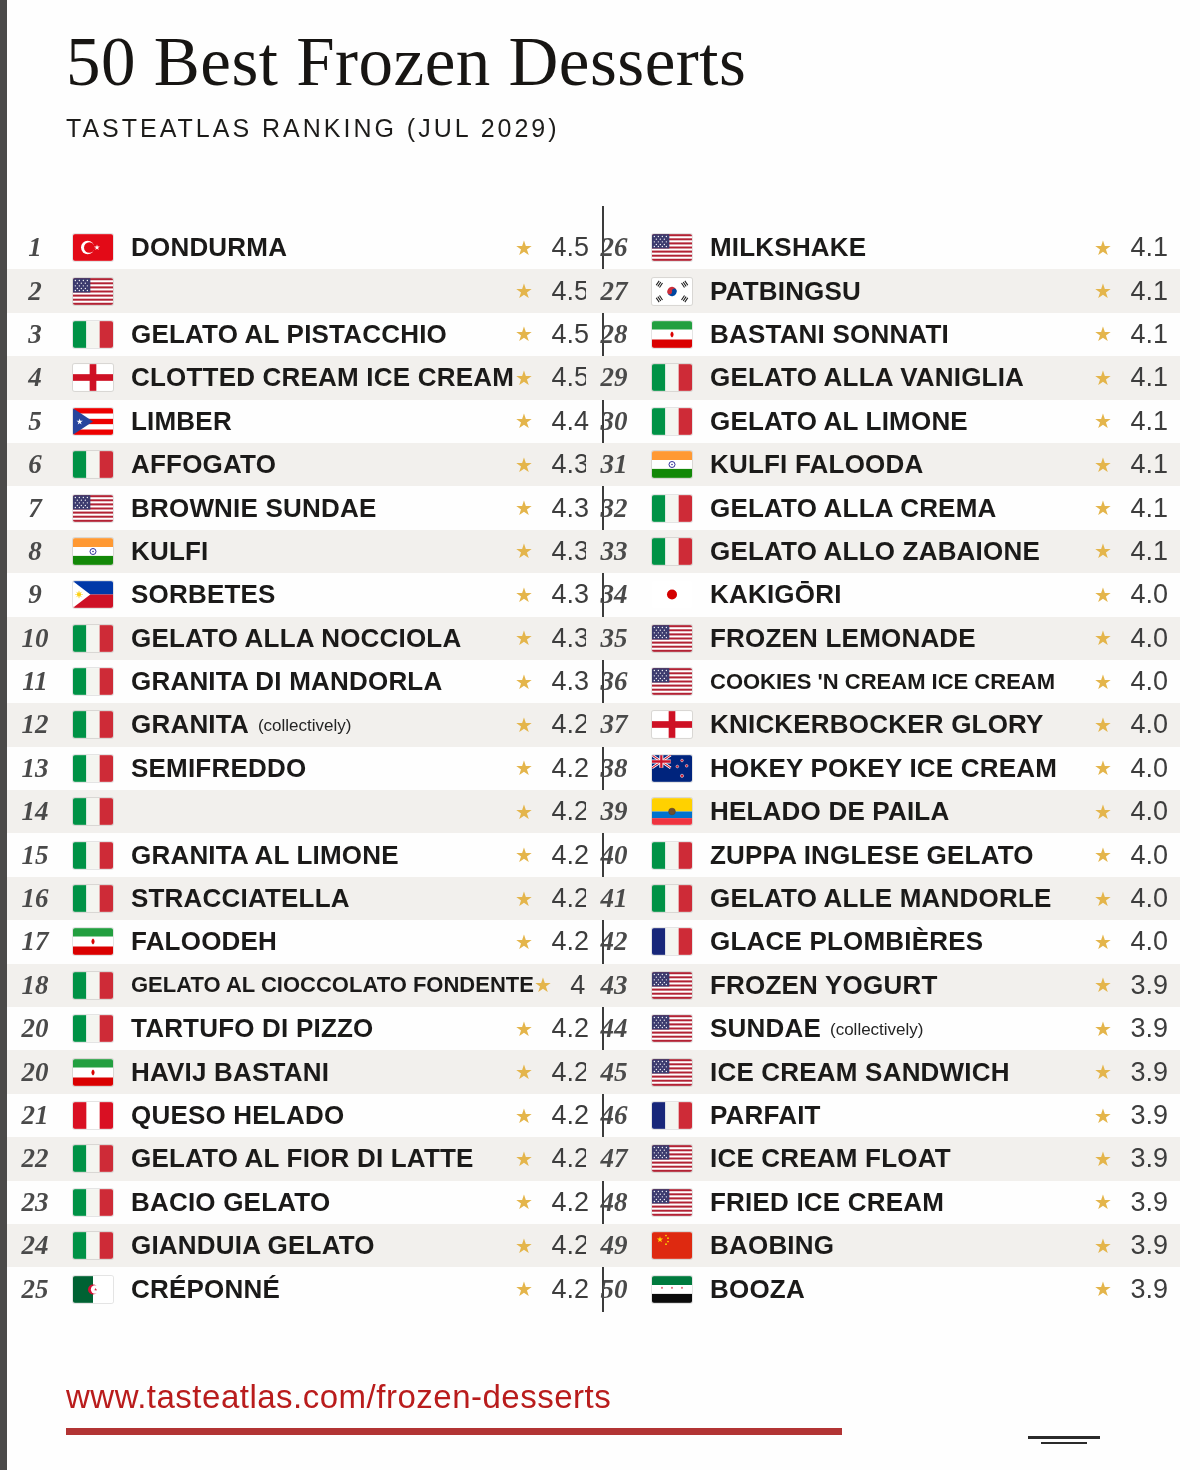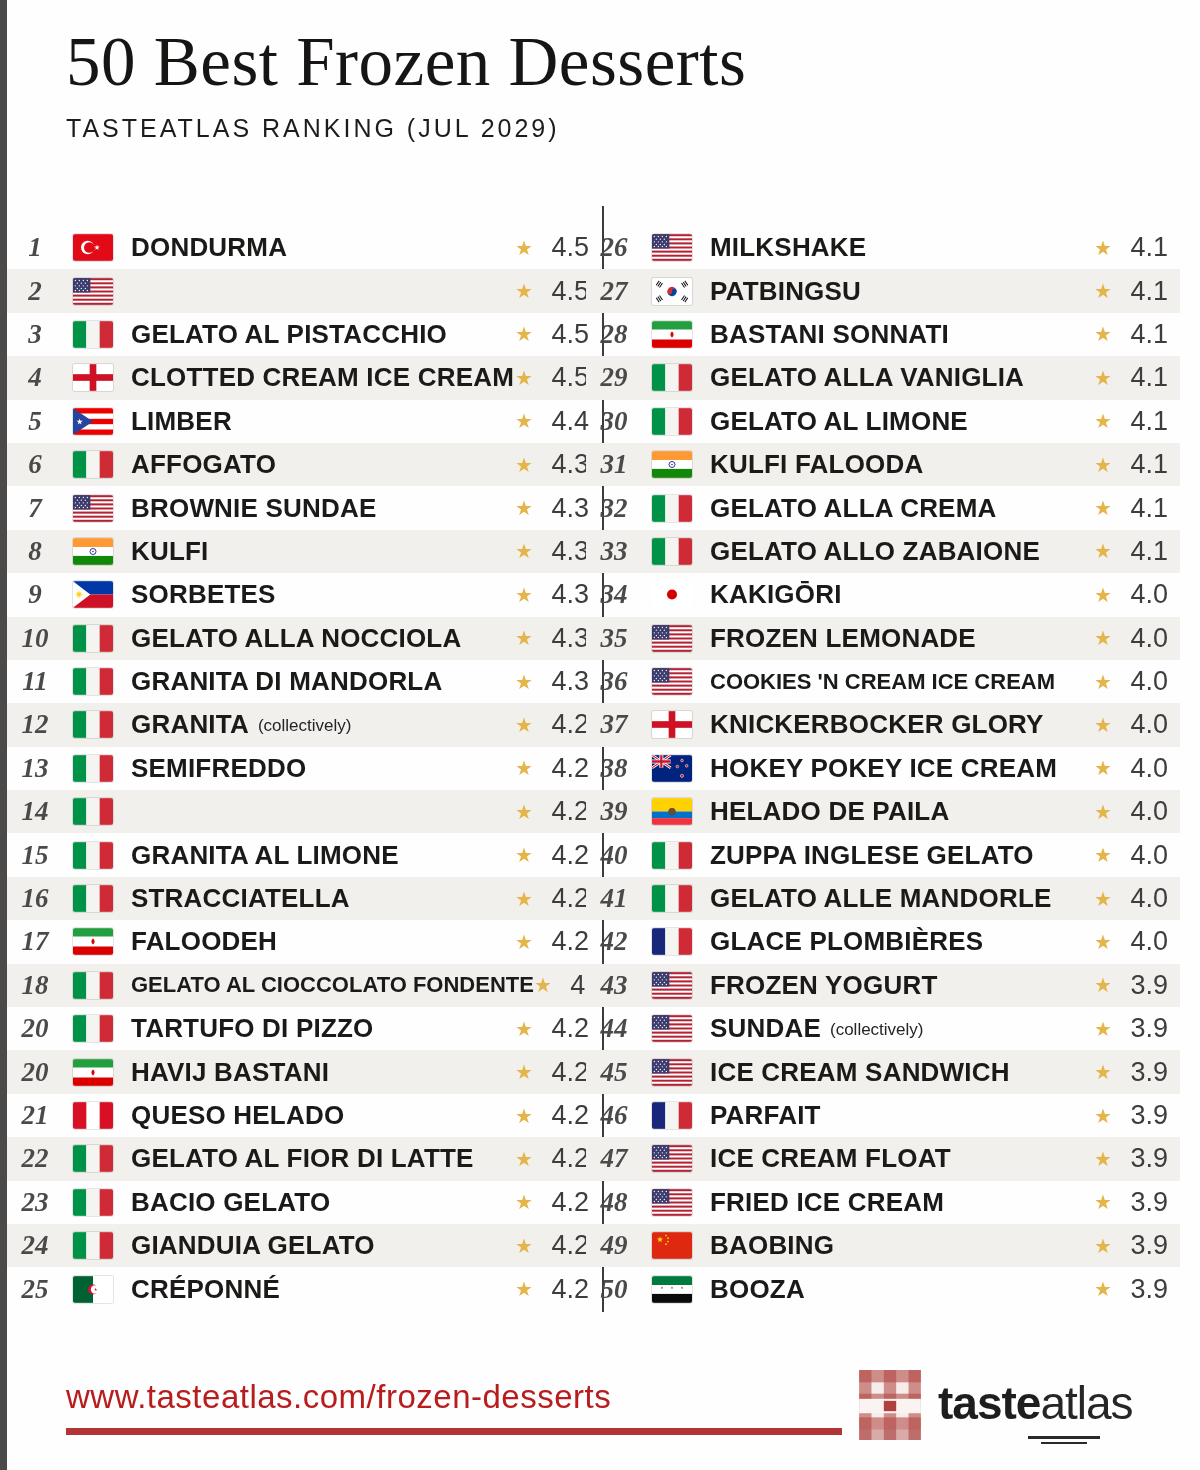--- a/index.html
+++ b/index.html
@@ -1105,40 +1105,17 @@
         <span class="name">BOOZA</span>
         <span class="spacer"></span>
         <span class="star">★</span>
         <span class="rating">3.9</span>
       </div>
     </div>
 
   <div class="footer-url">www.tasteatlas.com/frozen-desserts</div>
   <div class="footer-bar"></div>
 
-  <div class="logo">
-    <div class="logo-mark">
-      <svg viewBox="0 0 60 68">
-        <rect width="60" height="68" fill="#f6ece9"></rect>
-        <g fill="#b0413e" opacity="0.55">
-          <rect x="0" width="12" height="68"></rect>
-            <rect x="24" width="12" height="68"></rect>
-            <rect x="48" width="12" height="68"></rect>
-        </g>
-        <g fill="#b0413e" opacity="0.55">
-          <rect y="0" width="60" height="12"></rect>
-            <rect y="23" width="60" height="12"></rect>
-            <rect y="46" width="60" height="12"></rect>
-        </g>
-        <g fill="#a03334" opacity="0.35">
-          <rect y="58" width="60" height="10"></rect>
-        </g>
-        <rect y="28" width="60" height="14" fill="#f9f3f1"></rect>
-        <rect x="24" y="30" width="12" height="10" fill="#b0413e"></rect>
-      </svg>
-    </div>
-    <div class="logo-text"><span class="t">taste</span><span class="a">atlas</span></div>
-  </div>
   <div class="logo-underline">
     <div class="l1"></div>
       <div class="l2"></div>
   </div>
 </div>
 
 </body></html>

